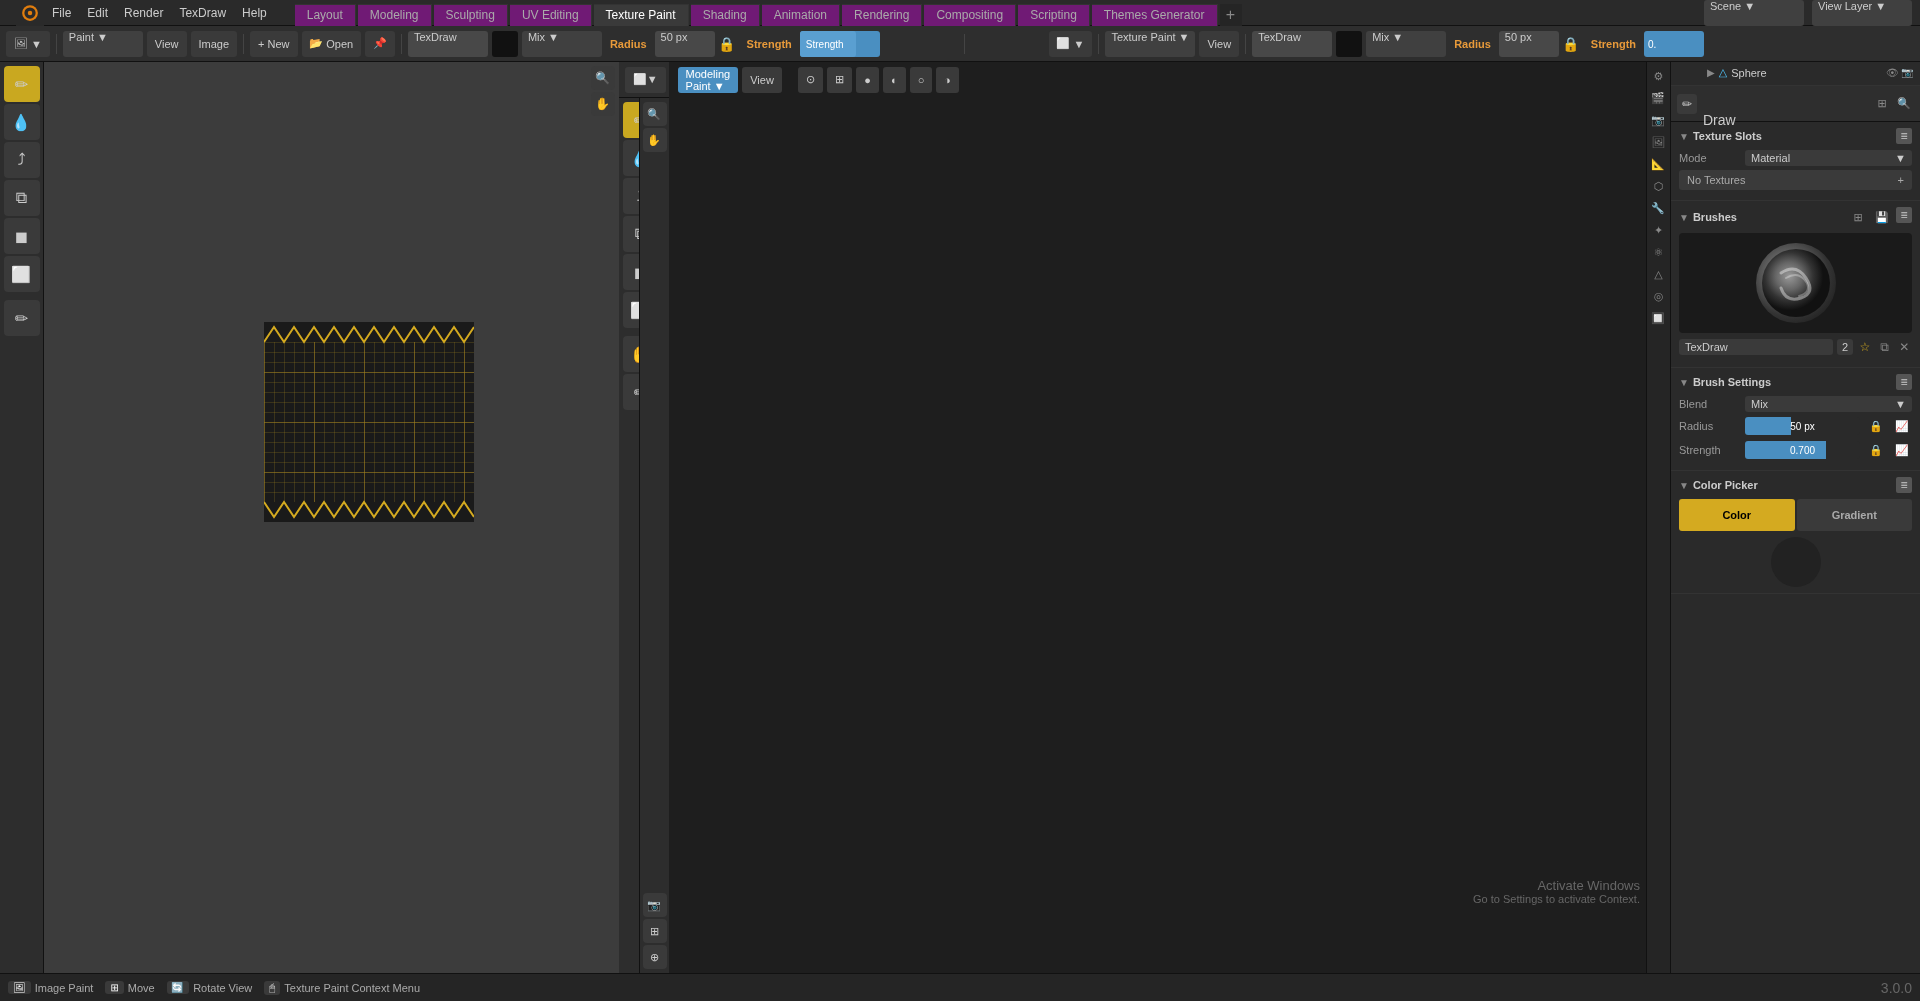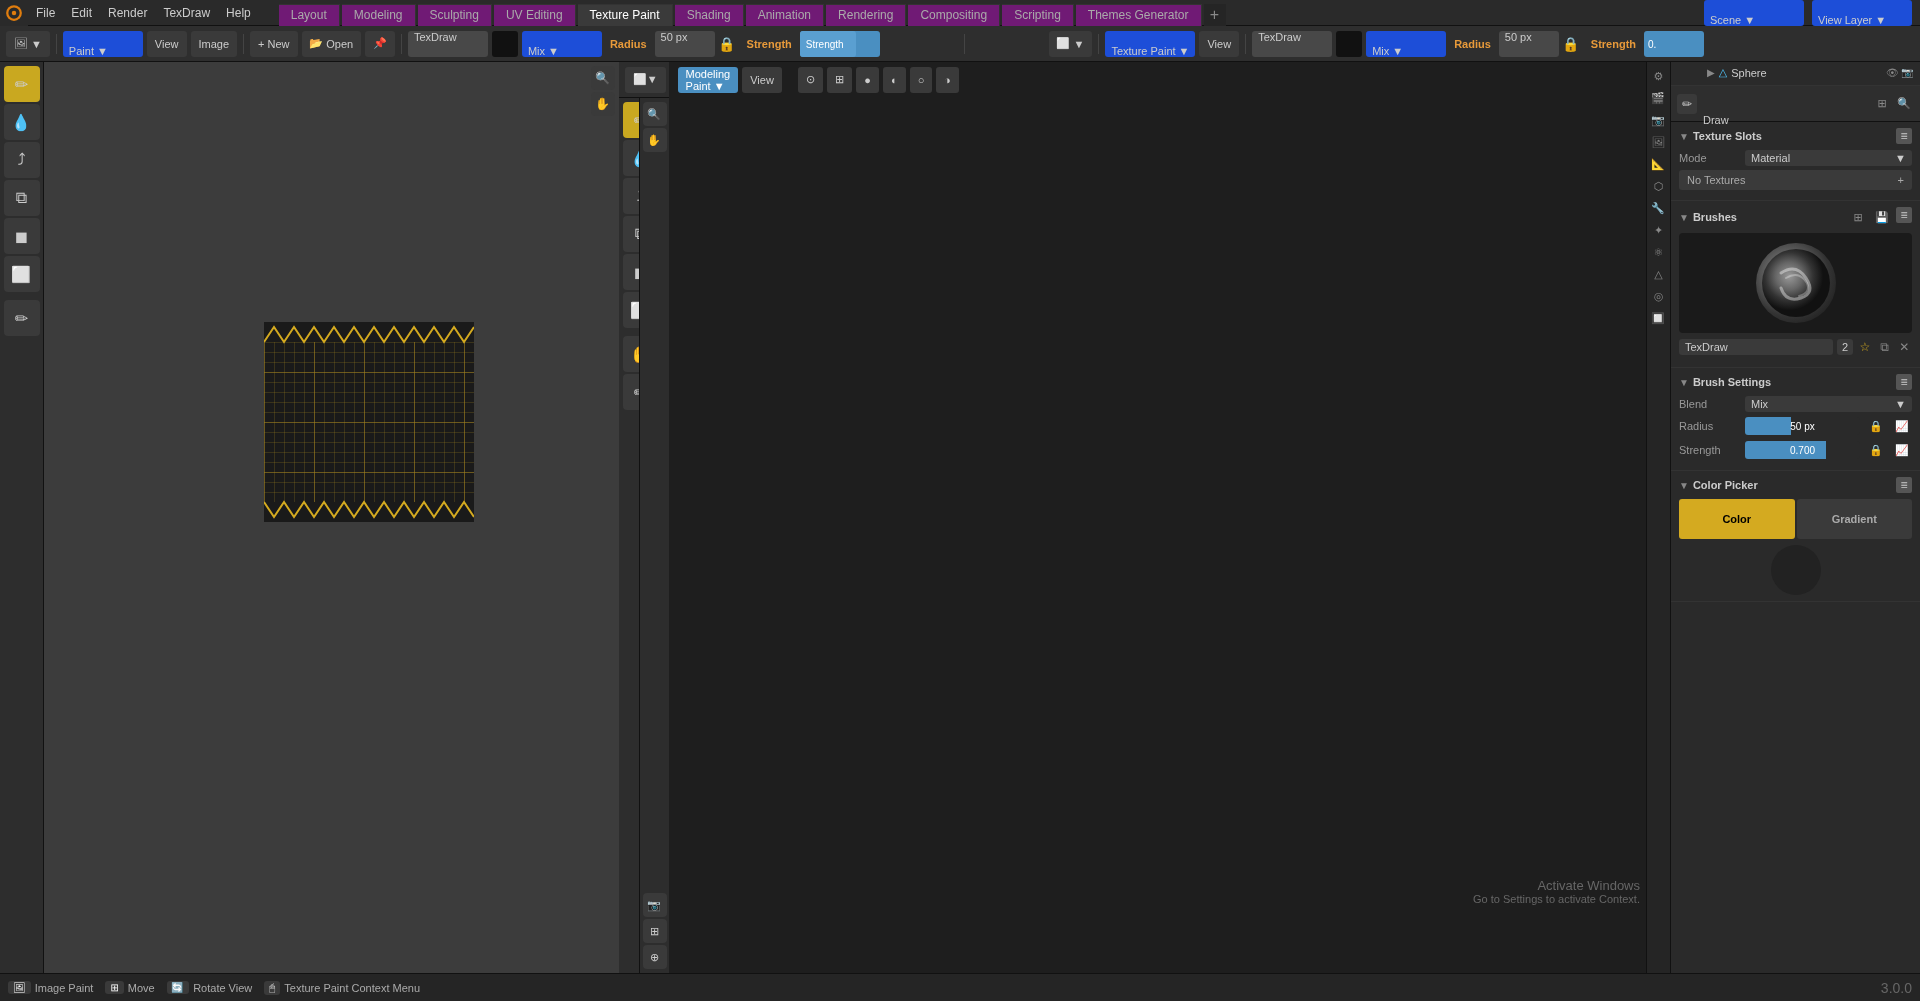--- a/index.html
+++ b/index.html
@@ -17,20 +17,21 @@
     
     .top-menu-bar {
       position: absolute;
       top: 0; left: 0; right: 0;
       height: 26px;
       background: #2a2a2a;
       display: flex;
       align-items: center;
       border-bottom: 1px solid #111;
       z-index: 100;
+      padding-left: 16px;
     }
     .top-menu-bar .menu-logo {
       width: 28px;
       height: 26px;
       display: flex;
       align-items: center;
       justify-content: center;
       background: #2a2a2a;
     }
     .blender-logo {
@@ -106,27 +107,27 @@
     .toolbar-btn.active { background: #4a8fc1; color: #fff; }
     .toolbar-separator {
       width: 1px;
       height: 20px;
       background: #444;
       margin: 0 2px;
     }
     .toolbar-dropdown {
       height: 26px;
       padding: 0 6px;
-      background: #1d4ed8;
+      background: #404040;
       border: none;
       color: #ccc;
       font-size: 11px;
       cursor: pointer;
       display: flex;
-      align-items: flex-end;
+      align-items: flex-start;
       gap: 3px;
       border-radius: 3px;
       min-width: 80px;
     }
     .toolbar-input {
       height: 26px;
       padding: 0 6px;
       background: #484848;
       border: none;
       color: #ccc;
@@ -407,21 +408,21 @@
       background: #4a8fc1;
       width: 40%;
     }
     .color-picker-btns {
       display: flex;
       gap: 2px;
       margin-bottom: 6px;
     }
     .color-btn {
       flex: 1;
-      height: 40px;
+      height: 32px;
       border: none;
       cursor: pointer;
       border-radius: 3px;
       font-size: 11px;
       font-weight: bold;
     }
     .color-btn.active-yellow { background: #d4aa20; color: #000; }
     .color-btn.inactive { background: #3a3a3a; color: #aaa; }
     .color-circle {
       width: 50px;
@@ -884,21 +885,21 @@
       <span style="font-size:10px; color:#888;">▶</span>
       <span style="color:#4fc3f7; font-size:11px;">△</span>
       <span>Sphere</span>
       <span style="margin-left:auto; font-size:10px; color:#888;">👁 📷</span>
     </div>
   </div>
 
   <div class="right-panel-tabs">
     <div style="display:flex; align-items:center; gap:6px;">
       <div class="draw-icon">✏</div>
-      <span style="font-size:11px; color:#ccc;margin-top:33px;">Draw</span>
+      <span style="font-size:14px; color:#ccc;margin-top:33px;">Draw</span>
     </div>
     <div style="flex:1;"></div>
     <div style="display:flex; gap:2px;">
       <div class="icon-bar-btn">⊞</div>
       <div class="icon-bar-btn">🔍</div>
     </div>
   </div>
 
   <div class="panel-section">
     <div class="panel-section-header">

